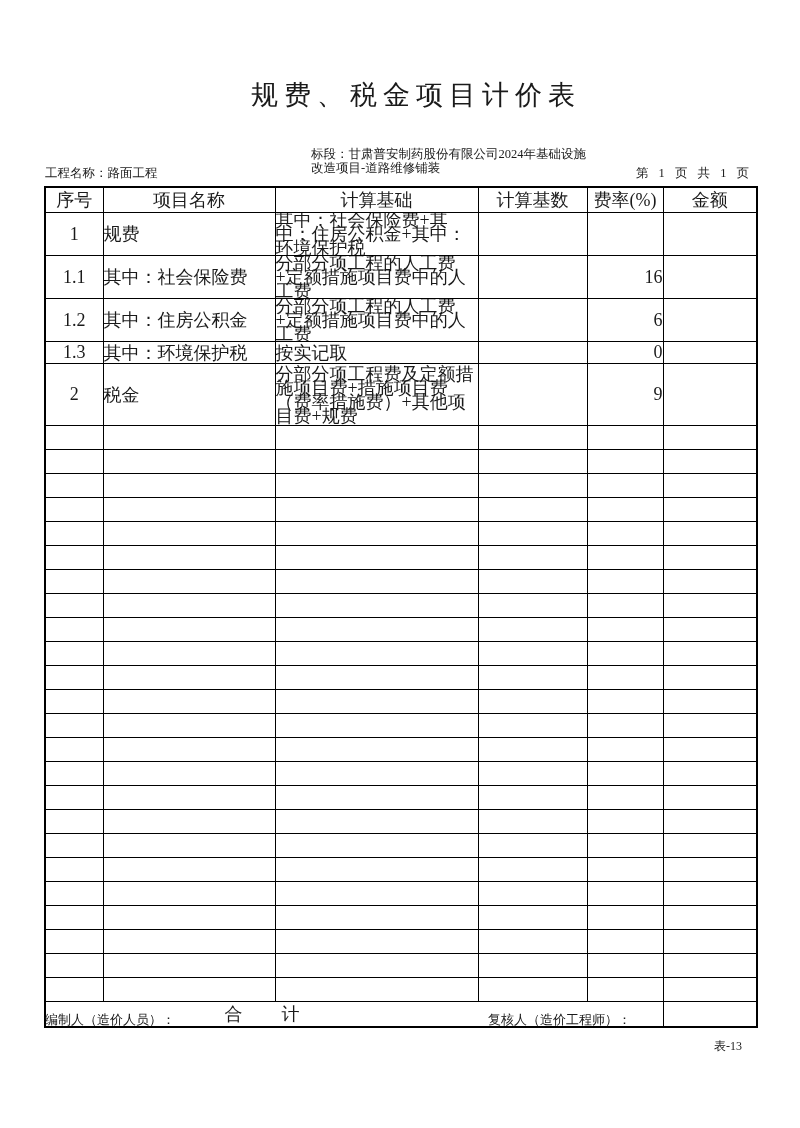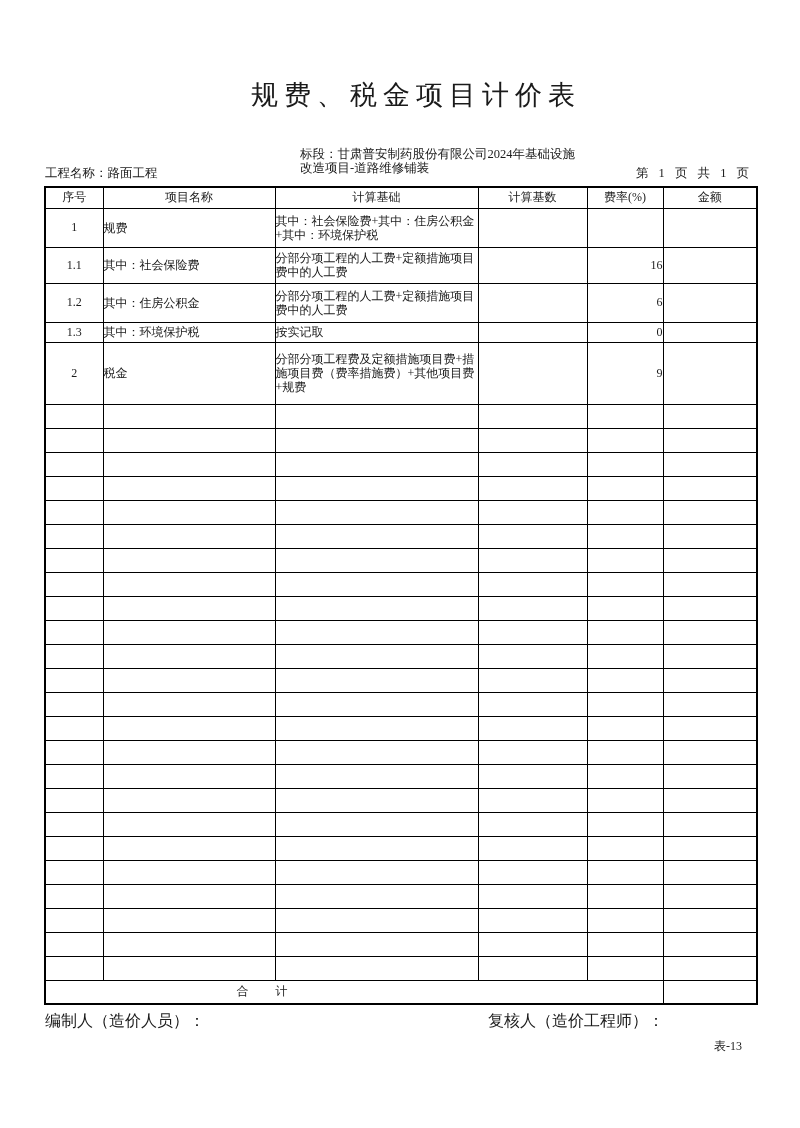--- a/index.html
+++ b/index.html
@@ -7,48 +7,48 @@
     width:800px;height:1128px;position:relative;background:#ffffff;
     font-family:"Liberation Serif","DejaVu Serif",serif;color:#1a1a1a;
     overflow:hidden;
   }
   .page-title{
     position:absolute;top:80px;left:16px;width:800px;text-align:center;
     font-size:27px;line-height:30px;letter-spacing:6px;white-space:nowrap;
   }
   .header-info{position:absolute;left:45px;top:146px;width:712px;height:38px;font-size:12.5px;}
   .project-name{position:absolute;left:0;top:19px;white-space:nowrap;}
-  .section-block{position:absolute;left:255px;top:2px;line-height:13.5px;white-space:nowrap;}
+  .section-block{position:absolute;left:266px;top:2px;line-height:13.5px;white-space:nowrap;}
   .page-info{position:absolute;right:8px;top:19px;white-space:nowrap;word-spacing:7px;}
   table.fees{
     position:absolute;left:44px;top:186px;width:712px;
     border-collapse:collapse;table-layout:fixed;
     border:2px solid #000;
-    font-size:12px;
+    font-size:18px;
   }
   table.fees th,table.fees td{
     border:1px solid #000;overflow:hidden;
     font-weight:normal;vertical-align:middle;padding:0;
   }
   thead tr{height:21px;}
   thead th{text-align:center;}
   tbody tr.r0{height:39px;}
   tbody tr.r1{height:36px;}
   tbody tr.r2{height:39px;}
   tbody tr.r3{height:20px;}
   tbody tr.r4{height:62px;}
   tbody tr.empty{height:24px;}
   tfoot tr{height:24px;}
   td.c-no{text-align:center;}
   td.c-name{text-align:left;padding:1px 4px;line-height:14px;}
   td.c-basis{text-align:left;padding:1px 4px;line-height:14px;margin-top:8px;}
   td.c-rate{text-align:right;padding:1px 3px;}
   td.total-cell{border-right:1px solid #000;}
   .total-inner{width:433px;text-align:center;letter-spacing:1px;}
-  .footer-line{position:absolute;top:1011px;left:45px;width:712px;height:16px;font-size:16px;}
+  .footer-line{position:absolute;top:1011px;left:45px;width:712px;height:16px;font-size:13px;}
   .preparer{position:absolute;left:0;top:0;white-space:nowrap;}
   .reviewer{position:absolute;left:443px;top:0;white-space:nowrap;}
   .form-number{position:absolute;top:1038px;right:58px;font-size:12px;white-space:nowrap;}
 </style>
 </head>
 <body>
 
 <div class="page-title">规费、税金项目计价表</div>
 
 <div class="header-info">

